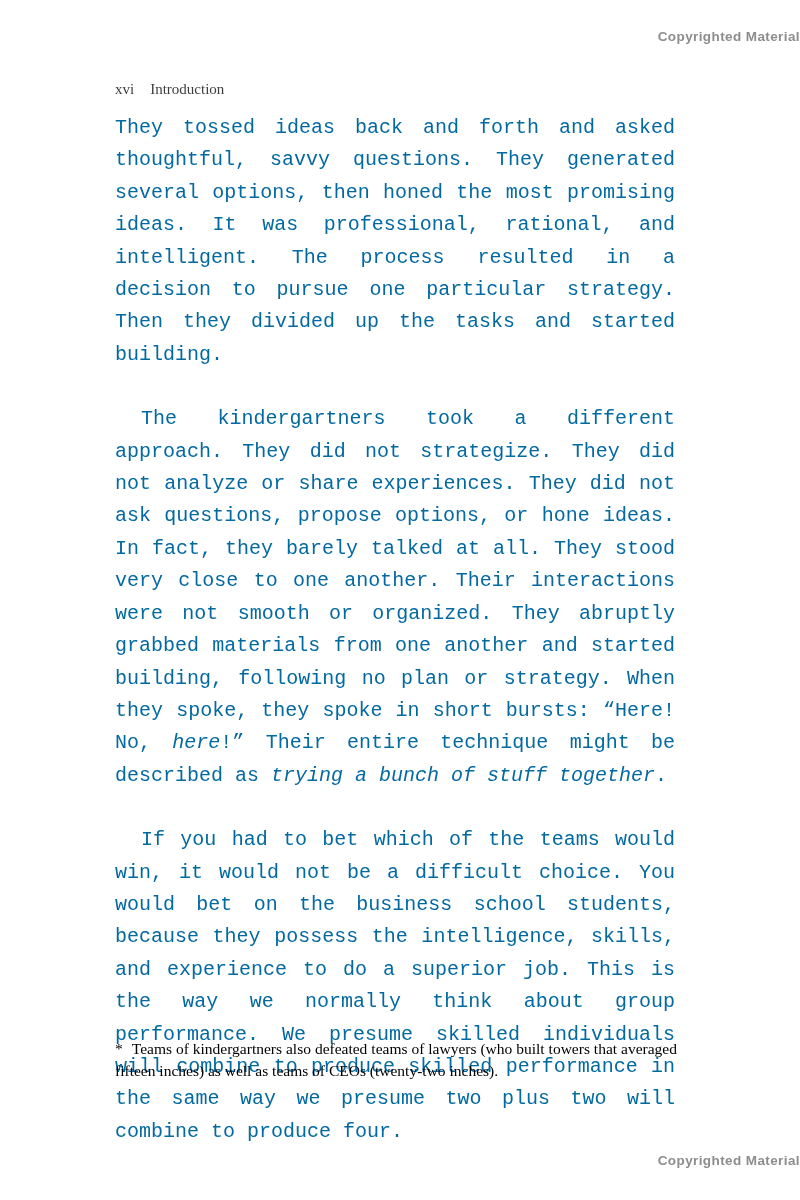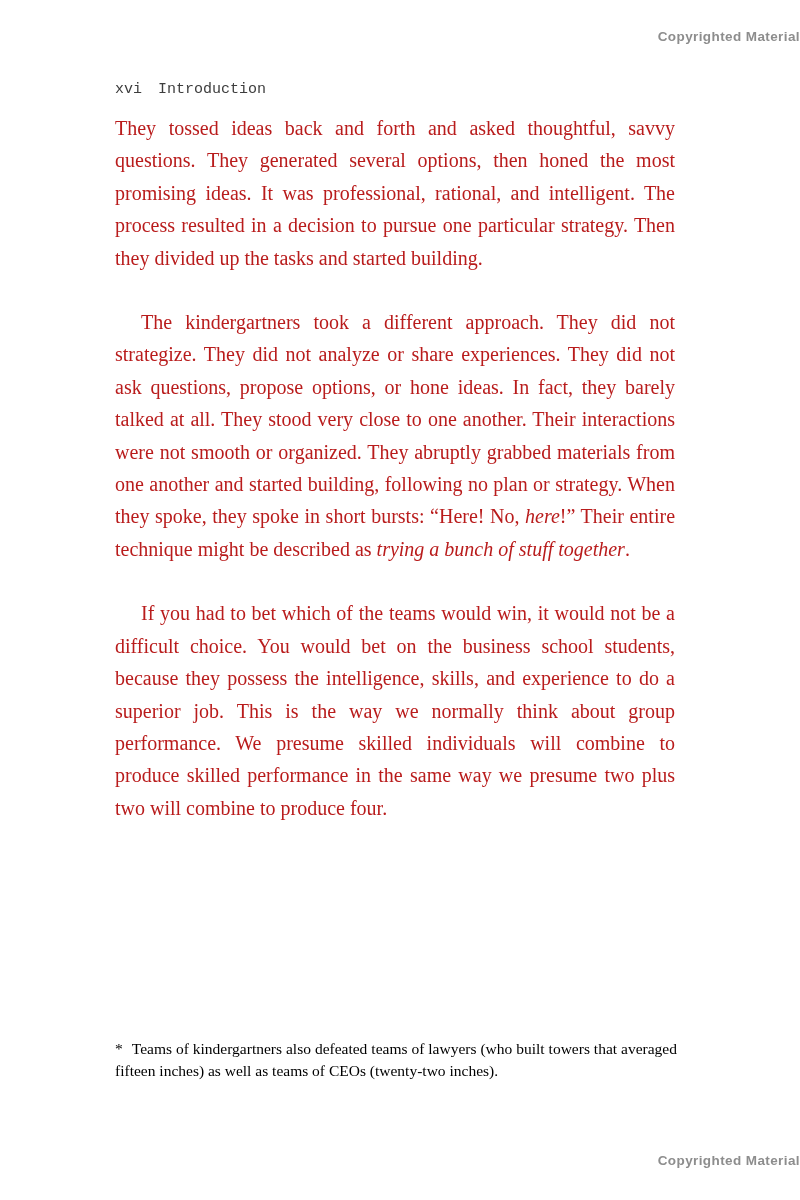--- a/index.html
+++ b/index.html
@@ -21,34 +21,34 @@
     font-size: 13.5px;
     letter-spacing: 0.4px;
     color: #8d8d8d;
   }
   .notice.top { top: 29px; }
   .notice.bottom { top: 1153px; }
   .running-header {
     position: absolute;
     left: 115px;
     top: 81px;
-    font-family: Liberation Mono, monospace;
+    font-family: Liberation Serif, serif;
     font-size: 15px;
     color: #3d3d3d;
   }
   .running-header .section { margin-left: 16px; }
   .body-text {
     position: absolute;
     left: 115px;
     top: 112px;
     width: 560px;
-    font-family: Liberation Serif, serif;
+    font-family: Liberation Mono, monospace;
     font-size: 20px;
     line-height: 32.4px;
-    color: #b91c1c;
+    color: #0369a1;
     text-align: justify;
   }
   .body-text p { margin: 0; }
   .body-text p.indent { text-indent: 26px; margin-top: 32px; }
   .italic { font-style: italic; }
   .sup {
     font-size: 62%;
     vertical-align: super;
     line-height: 0;
   }

